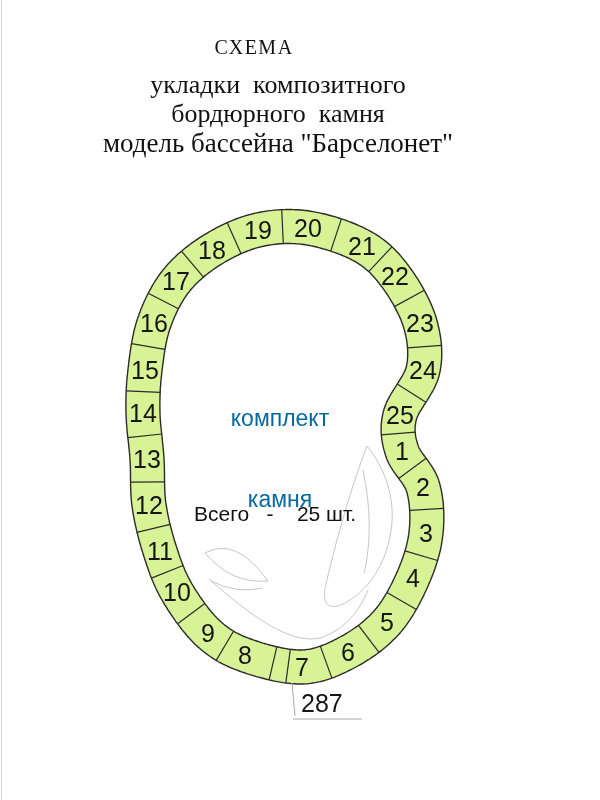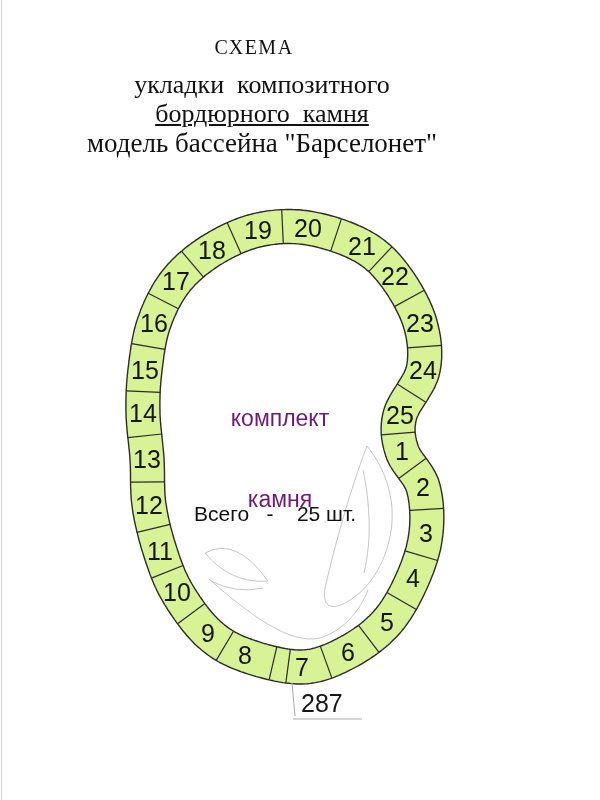--- a/index.html
+++ b/index.html
@@ -8,35 +8,35 @@
     font-family:"Liberation Sans","DejaVu Sans",sans-serif;color:#1a1a1a;
   }
   .page-edge{position:absolute;left:1px;top:0;width:1px;height:800px;background:#d2d2d2;}
   .header{position:absolute;left:0;top:0;width:600px;text-align:center;color:#111;}
   .title{
     position:absolute;left:0;top:36px;width:508px;
     font-family:"Liberation Serif","DejaVu Serif",serif;
     font-size:20px;letter-spacing:1.5px;
   }
   .sub{
-    position:absolute;left:0;width:524px;
+    position:absolute;left:16px;width:524px;
     font-family:"Liberation Serif","DejaVu Serif",serif;
     font-size:26px;white-space:pre;
   }
   .sub1{top:70px;}
-  .sub2{top:99px;text-decoration:underline;}
+  .sub2{top:99px;}
   .sub3{top:128px;font-size:27px;}
   #pool-svg{position:absolute;left:0;top:0;}
   #pool-svg text{
     font-family:"Liberation Sans","DejaVu Sans",sans-serif;
     font-size:25px;fill:#161616;
   }
   .center-label{
     position:absolute;left:280px;top:351px;transform:translateX(-50%);
-    font-size:23px;line-height:27px;text-align:center;white-space:pre;color:#701a75;
+    font-size:23px;line-height:27px;text-align:center;white-space:pre;color:#0369a1;
   }
   .info-label{
     position:absolute;left:194px;top:449px;
     font-size:21px;line-height:26px;white-space:pre;color:#111;
   }
 </style>
 </head>
 <body>
 
 <div class="page-edge"></div>

